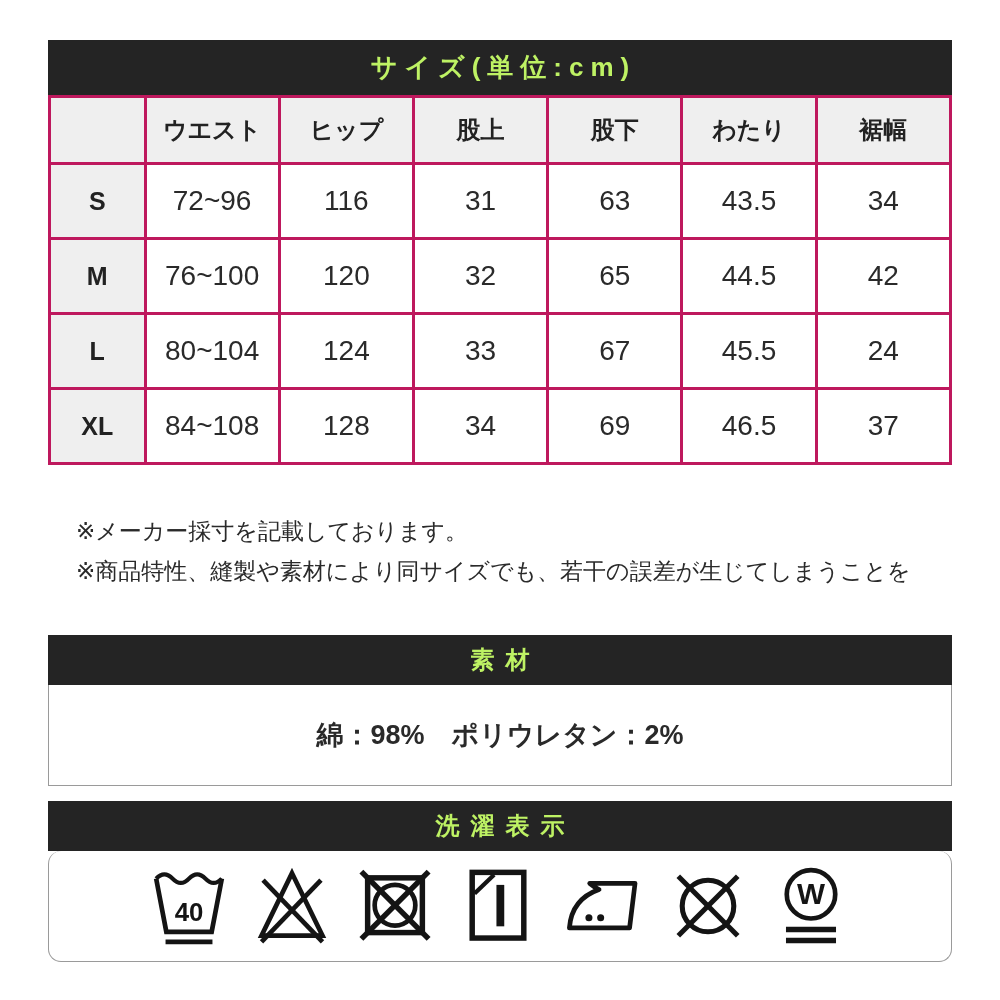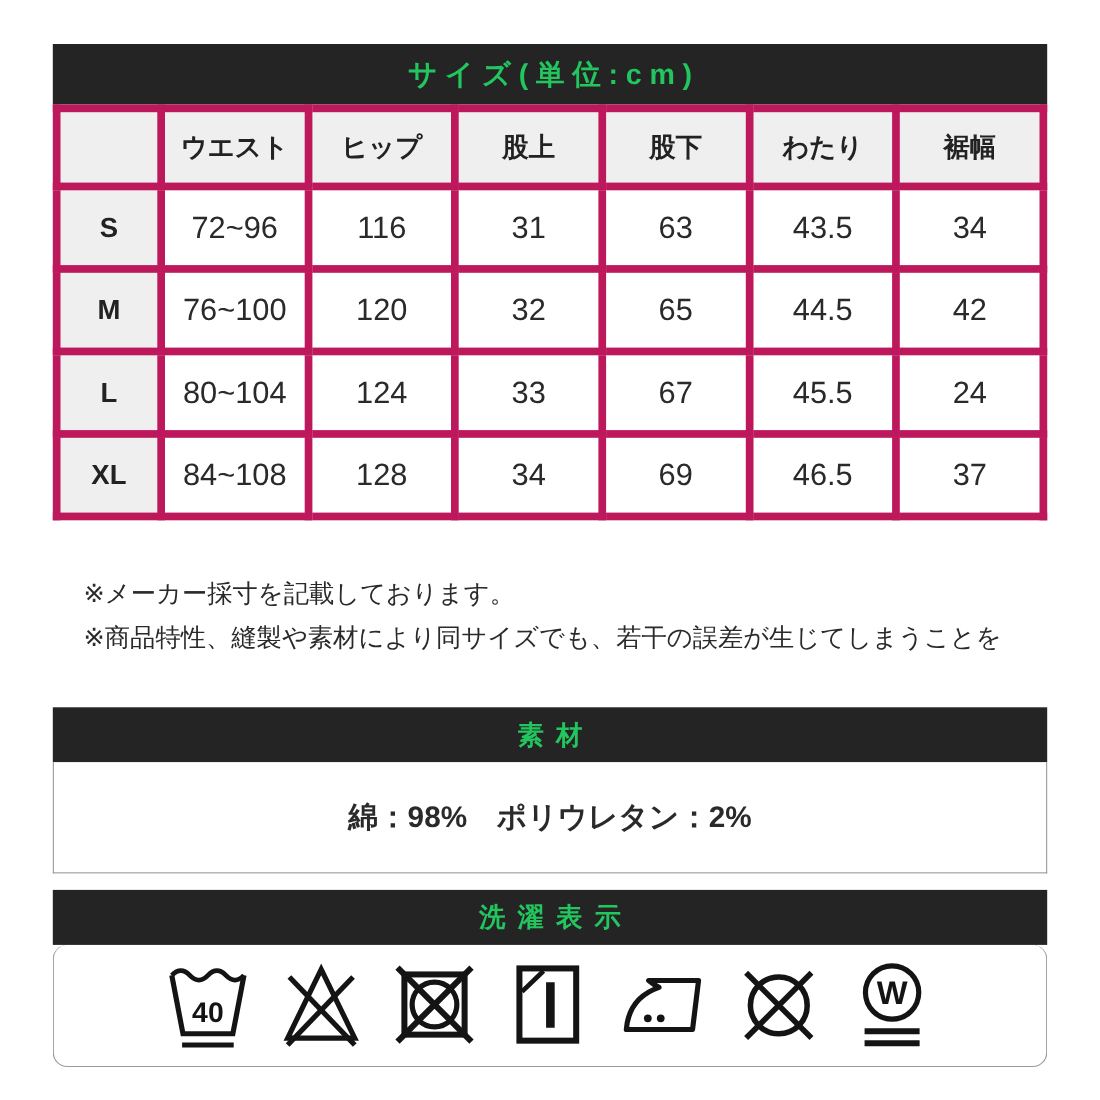--- a/index.html
+++ b/index.html
@@ -6,33 +6,33 @@
   body{
     width:1000px;height:1000px;
     font-family:"Liberation Sans","DejaVu Sans",sans-serif;
     color:#222;
     -webkit-font-smoothing:antialiased;
   }
   .container{width:904px;margin:0 auto;padding-top:40px;}
 
   
   .bar{
-    background:#242424;color:#22c55e;
+    background:#242424;color:#bef264;
     display:flex;align-items:center;justify-content:center;
     font-weight:bold;
   }
   .bar.size-bar{height:55px;font-size:26px;letter-spacing:7px;text-indent:7px;}
   .bar.small-bar{height:50px;font-size:24px;letter-spacing:11px;text-indent:11px;}
 
   
   table.size-table{
     width:100%;border-collapse:collapse;table-layout:fixed;
   }
   table.size-table th, table.size-table td{
-    border:7px solid #be185d;text-align:center;vertical-align:middle;
+    border:3px solid #be185d;text-align:center;vertical-align:middle;
     padding:0;
   }
   table.size-table thead th{
     height:64px;background:#efefef;font-size:24px;font-weight:bold;color:#222;
   }
   table.size-table tbody th{
     background:#efefef;font-size:25px;font-weight:bold;color:#222;
   }
   table.size-table tbody tr{height:75px;}
   table.size-table tbody td{

